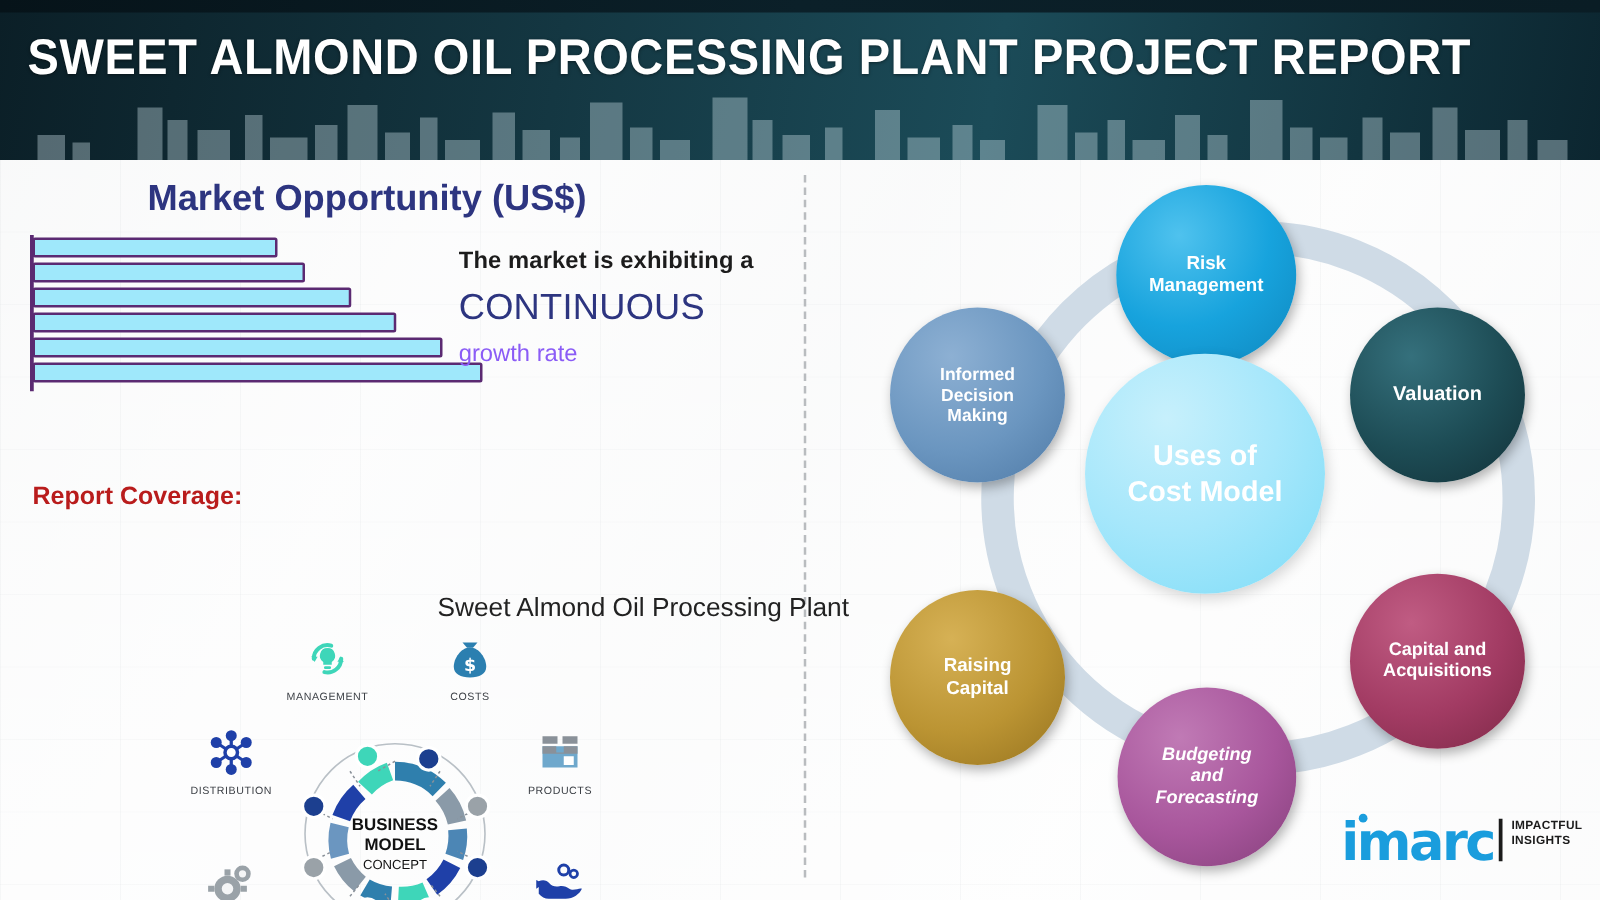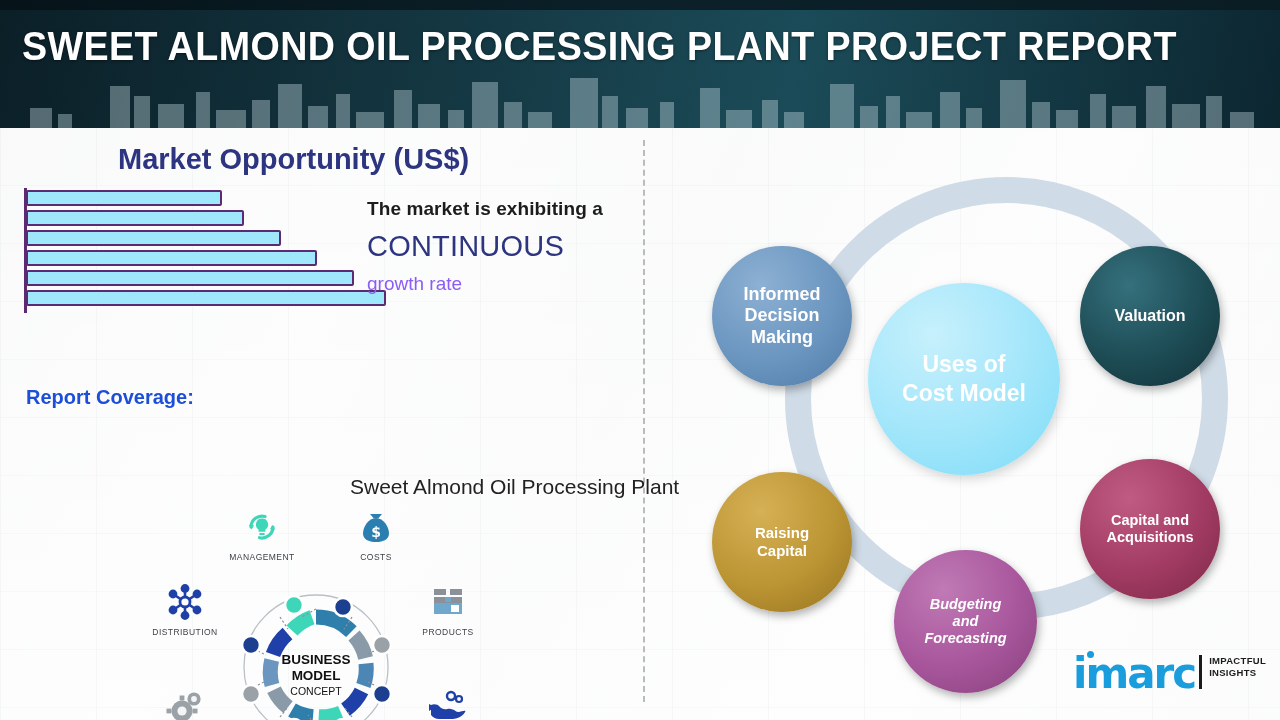--- a/index.html
+++ b/index.html
@@ -80,21 +80,21 @@
   }
   .pitch-l3 { font-size: 19px; color: #8b5cf6; font-weight: normal; margin-top: 10px; }
 
   .plant-label {
     position: absolute; left: 350px; top: 347px;
     font-size: 21px; color: #222; white-space: nowrap;
   }
 
   .rc-title {
     position: absolute; left: 26px; top: 258px;
-    font-size: 20px; font-weight: bold; color: #1d4ed8;
+    font-size: 20px; font-weight: bold; color: #b91c1c;
   }
 
   
   .cov { position: absolute; left: 0; top: 245px; width: 520px; height: 350px; }
   .cov-item { position: absolute; width: 96px; text-align: center; }
   .cov-ico { height: 46px; display: flex; align-items: center; justify-content: center; }
   .cov-lab {
     font-size: 8.5px; color: #3b3f45; letter-spacing: .45px;
     margin-top: 2px; white-space: nowrap;
   }
@@ -355,20 +355,26 @@
       <text x="84" y="83" font-family="Liberation Sans, sans-serif" font-size="13.5" font-weight="bold" fill="#111" text-anchor="middle">BUSINESS</text>
       <text x="84" y="99" font-family="Liberation Sans, sans-serif" font-size="13.5" font-weight="bold" fill="#111" text-anchor="middle">MODEL</text>
       <text x="84" y="114" font-family="Liberation Sans, sans-serif" font-size="10.5" fill="#111" text-anchor="middle">CONCEPT</text>
     </svg>
   </div>
 </div>
 
 <div class="right">
   <div class="ring"></div>
 
+  <div class="node" style="left:250px; top:20px; width:144px; height:144px; font-size:15px; background:radial-gradient(circle at 35% 28%, #4fc2ee 0%, #17a3dd 52%, #0f87be 100%);">
+    <div>
+      <span>Risk</span><br>
+      <span>Management</span>
+    </div>
+  </div>
 
   <div class="node" style="left:437px; top:118px; width:140px; height:140px; font-size:16px; background:radial-gradient(circle at 35% 28%, #35707c 0%, #1d4c55 55%, #123037 100%);">
     <div><span>Valuation</span></div>
   </div>
 
   <div class="node" style="left:437px; top:331px; width:140px; height:140px; font-size:14.5px; background:radial-gradient(circle at 35% 28%, #c05c83 0%, #a23b63 55%, #7d2846 100%);">
     <div>
       <span>Capital and</span><br>
       <span>Acquisitions</span>
     </div>
@@ -382,21 +388,21 @@
     </div>
   </div>
 
   <div class="node" style="left:69px; top:344px; width:140px; height:140px; font-size:15px; background:radial-gradient(circle at 35% 28%, #d6b155 0%, #bb9433 55%, #96731f 100%);">
     <div>
       <span>Raising</span><br>
       <span>Capital</span>
     </div>
   </div>
 
-  <div class="node" style="left:69px; top:118px; width:140px; height:140px; font-size:18px; background:radial-gradient(circle at 35% 28%, #8db0d3 0%, #6b96c0 55%, #4f7aa6 100%);">
+  <div class="node" style="left:69px; top:118px; width:140px; height:140px; font-size:14px; background:radial-gradient(circle at 35% 28%, #8db0d3 0%, #6b96c0 55%, #4f7aa6 100%);">
     <div>
       <span>Informed</span><br>
       <span>Decision</span><br>
       <span>Making</span>
     </div>
   </div>
 
   <div class="node-center">
     <div>
       <span>Uses of</span><br>

